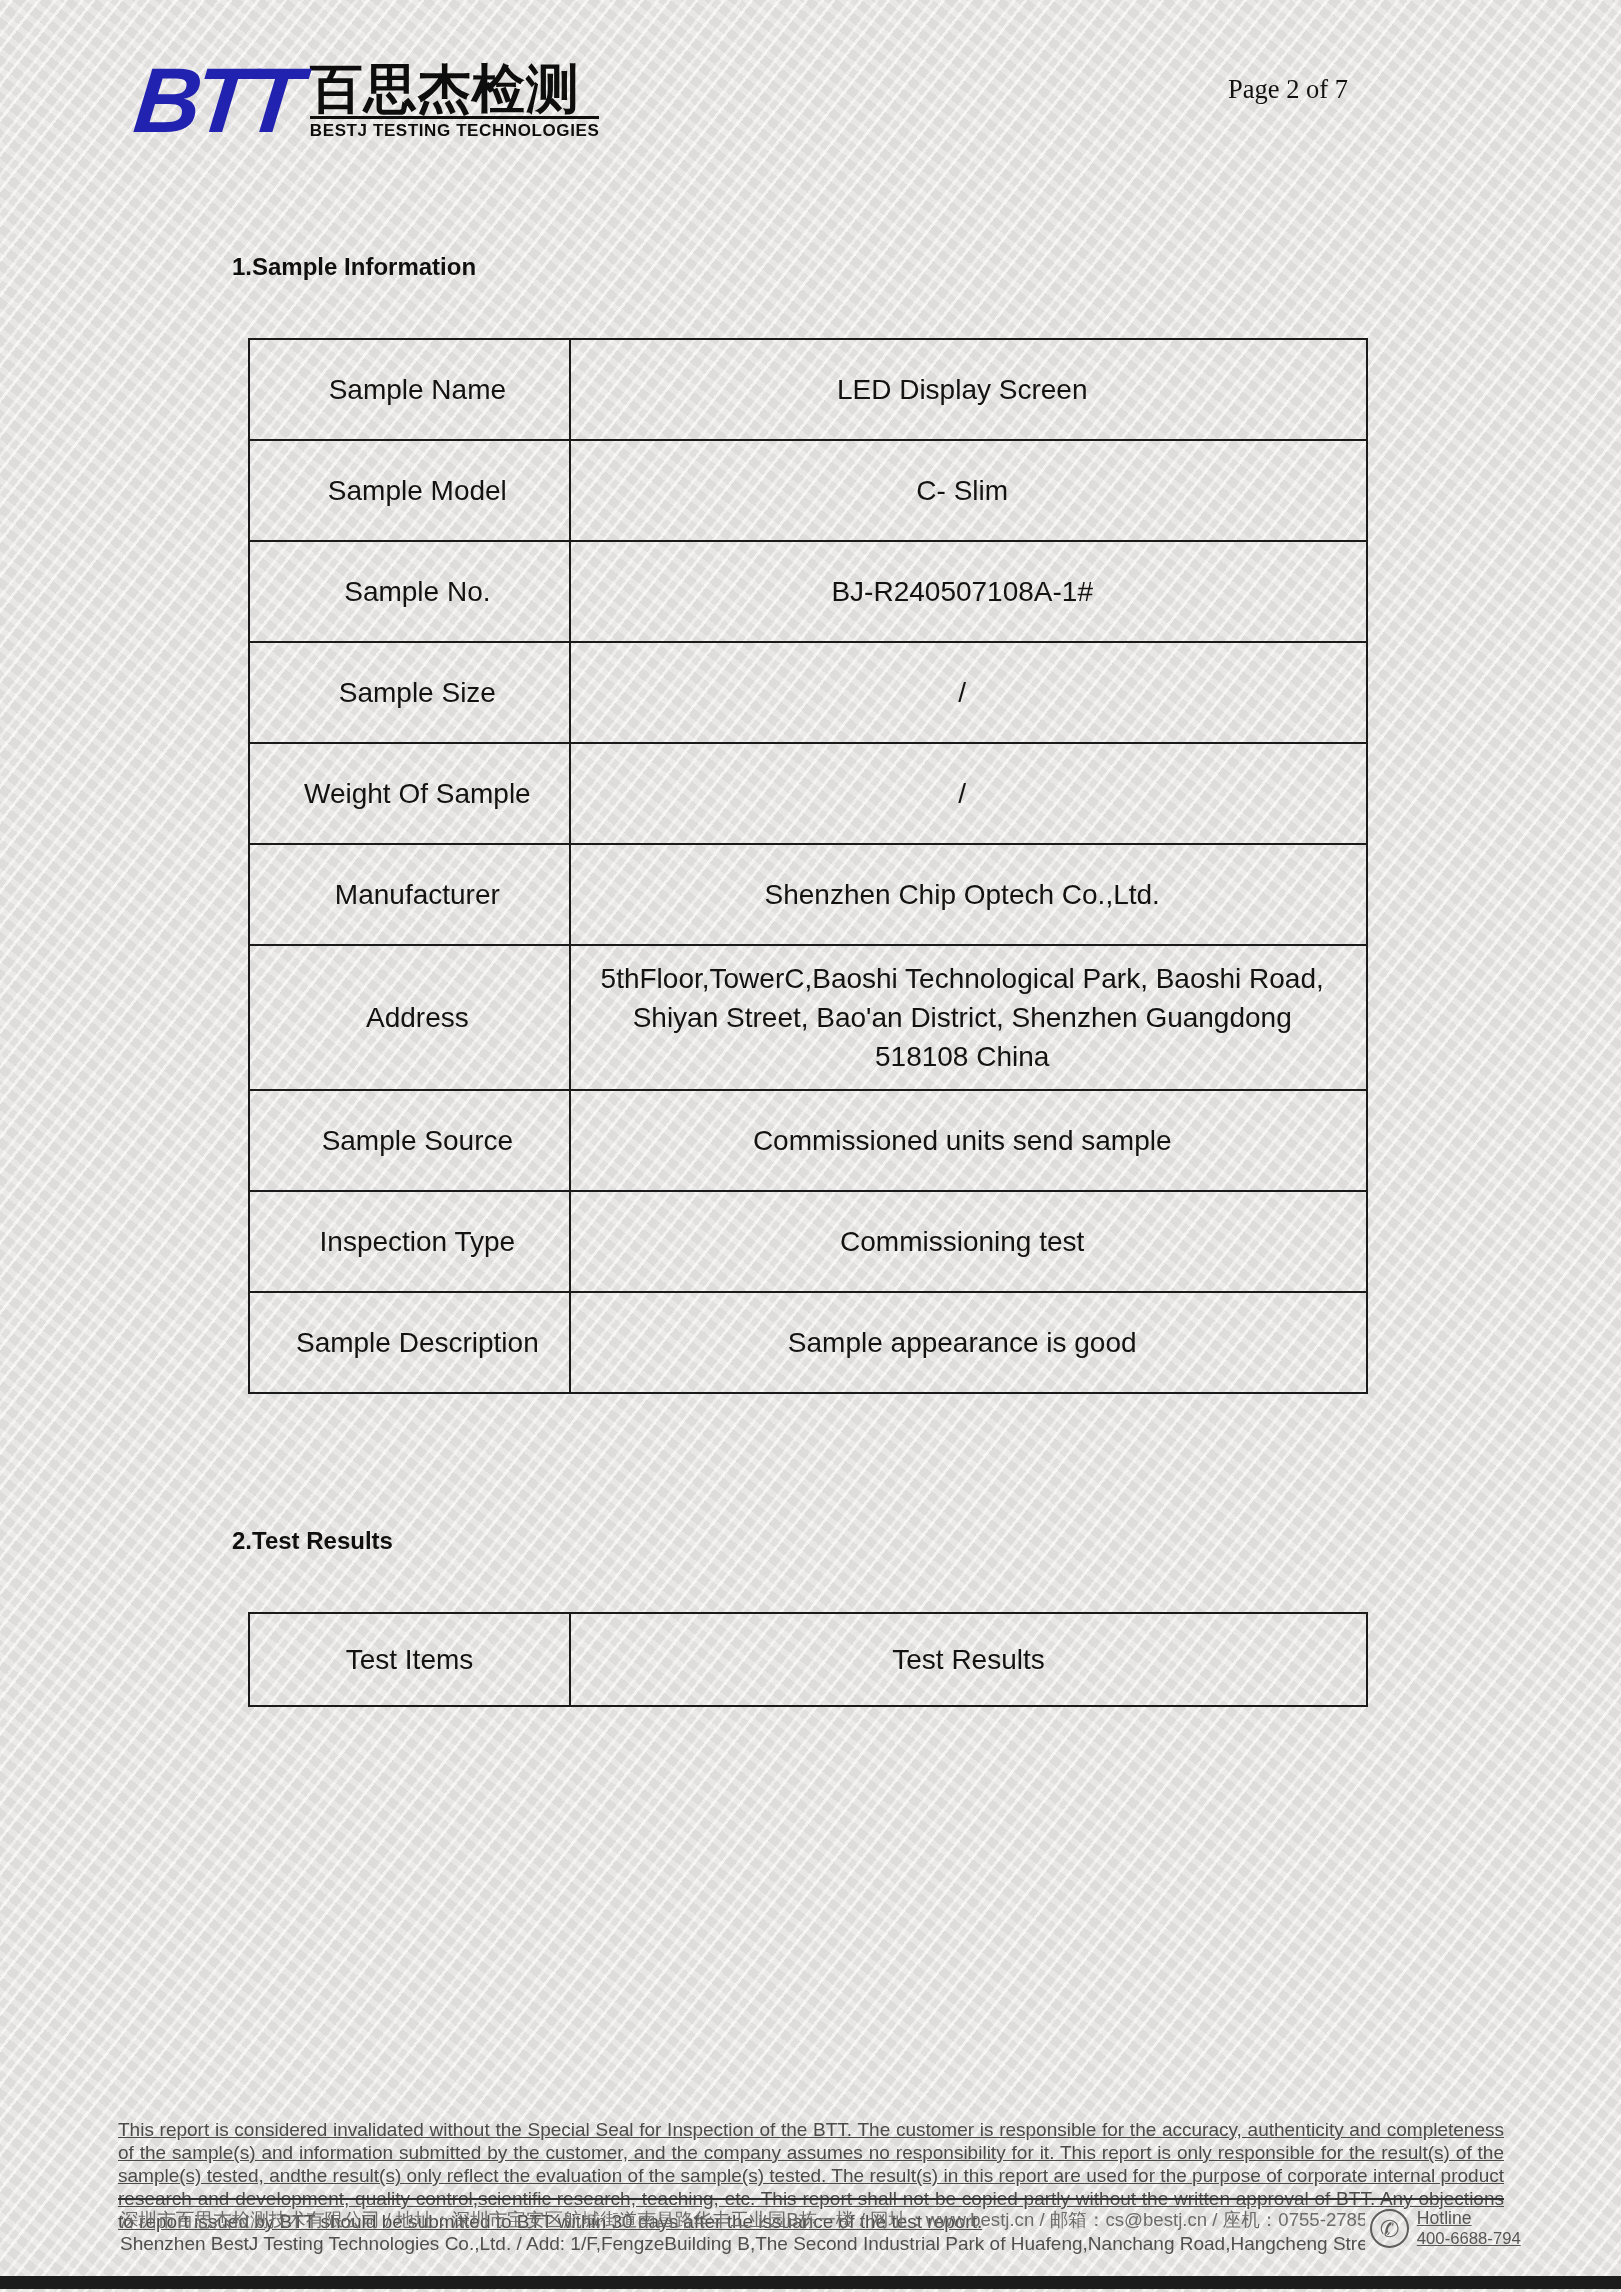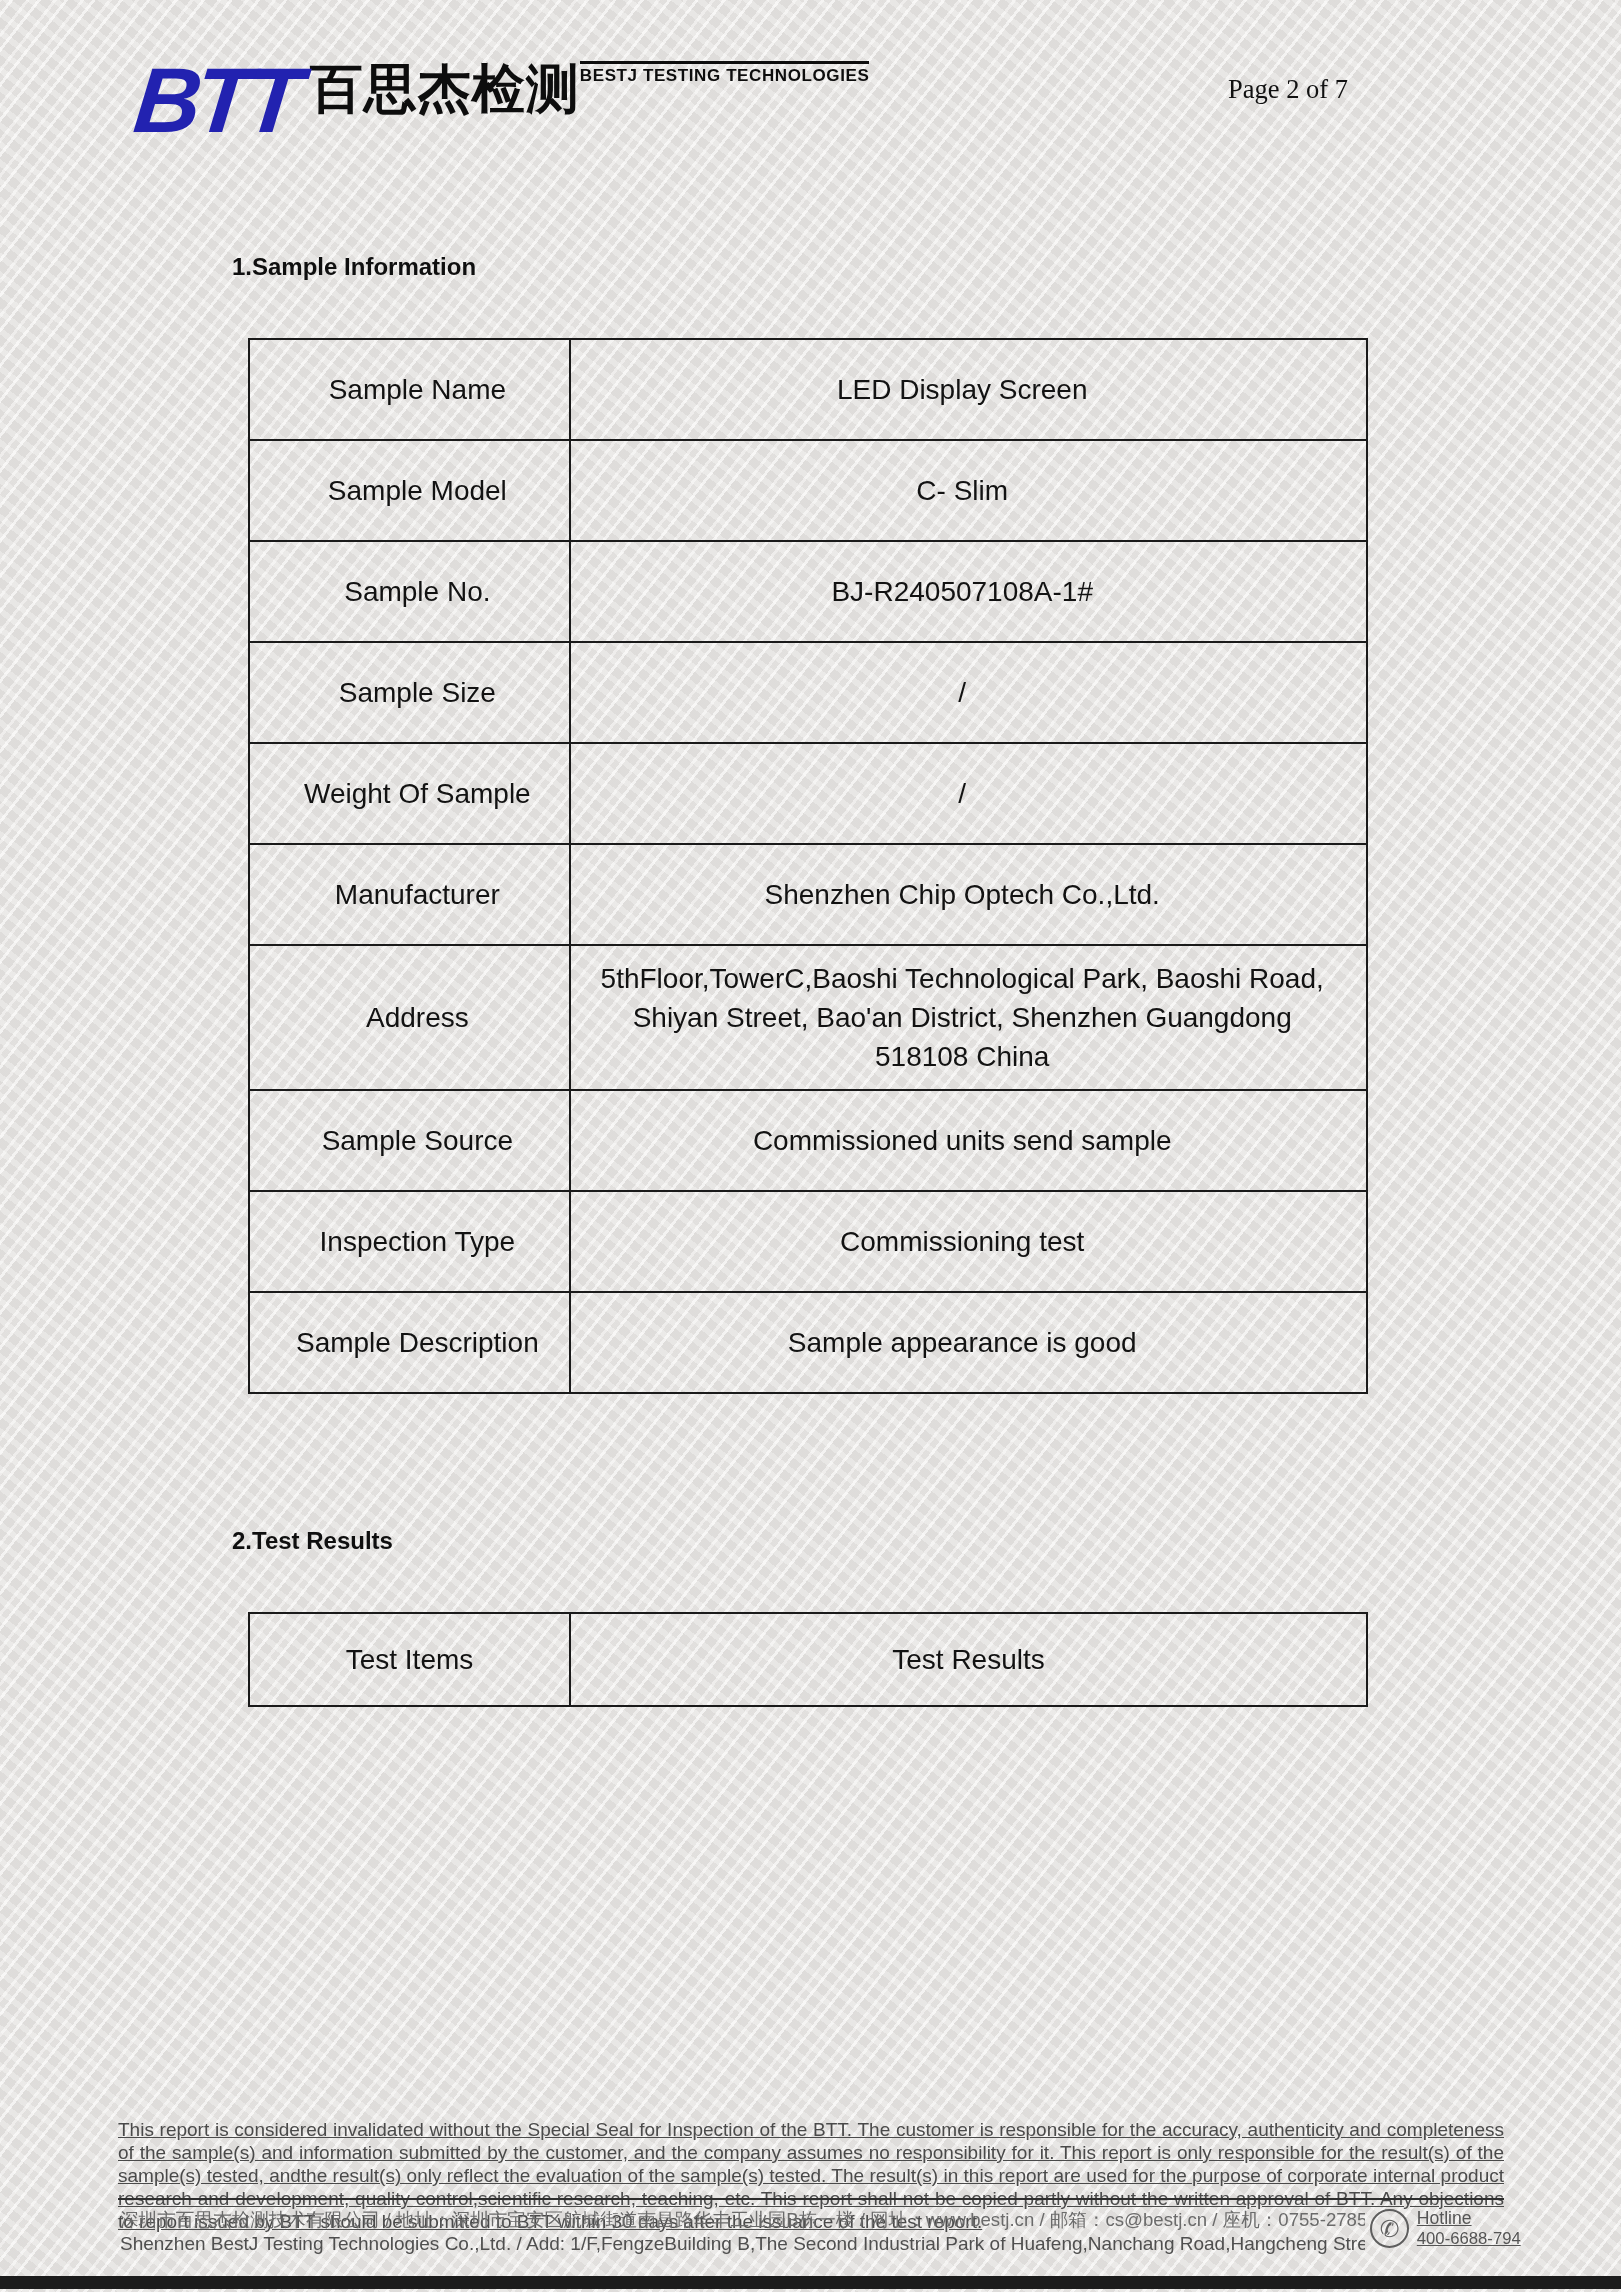--- a/index.html
+++ b/index.html
@@ -36,21 +36,21 @@
   .logo-btt {
     font-size: 92px;
     line-height: 78px;
     font-weight: 900;
     font-style: italic;
     letter-spacing: -5.9px;
     color: #2222b0;
     transform: skewX(-6deg);
     padding-right: 13.7px;
   }
-  .logo-right { display: flex; flex-direction: row; }
+  .logo-right { display: flex; flex-direction: column; }
   .logo-cn {
     font-size: 53px;
     line-height: 55px;
     font-weight: 900;
     color: #0d0d0d;
     letter-spacing: 1px;
     white-space: nowrap;
   }
   .logo-tagline {
     font-size: 17px;

